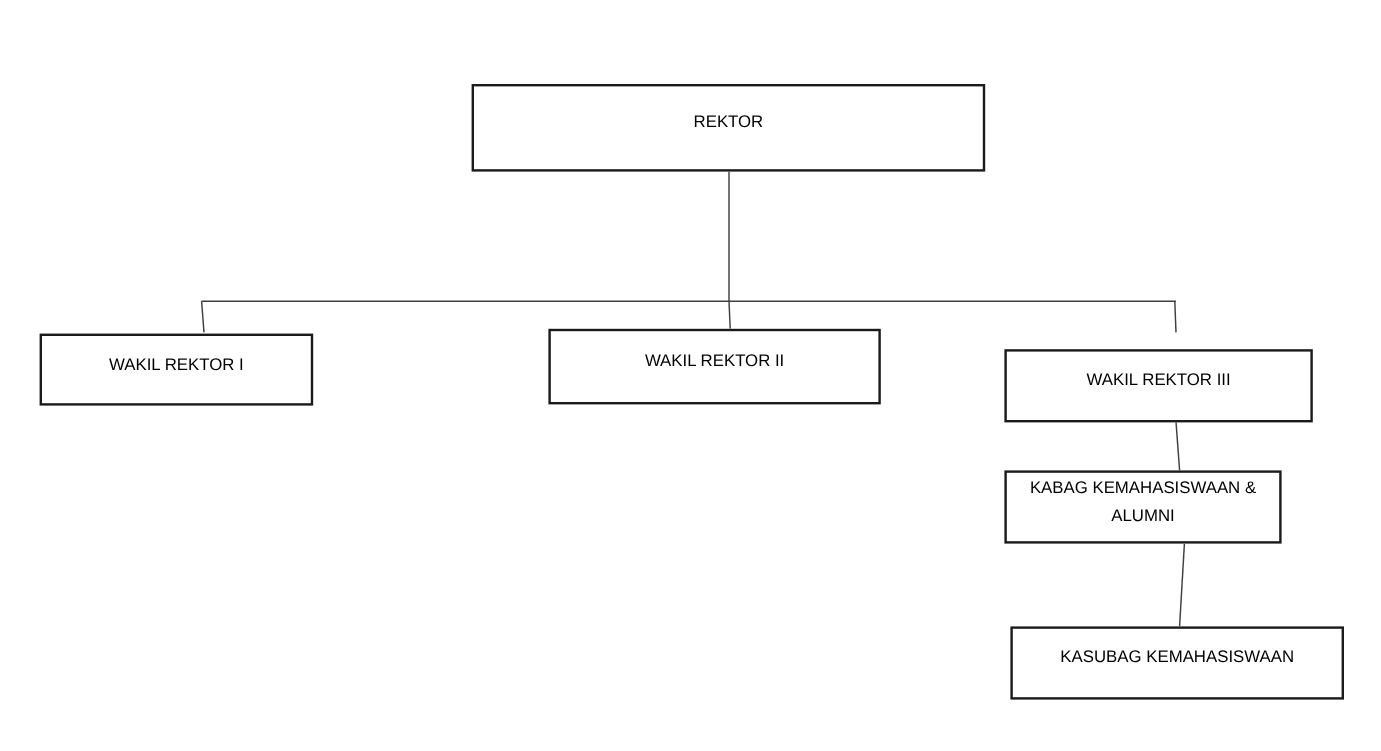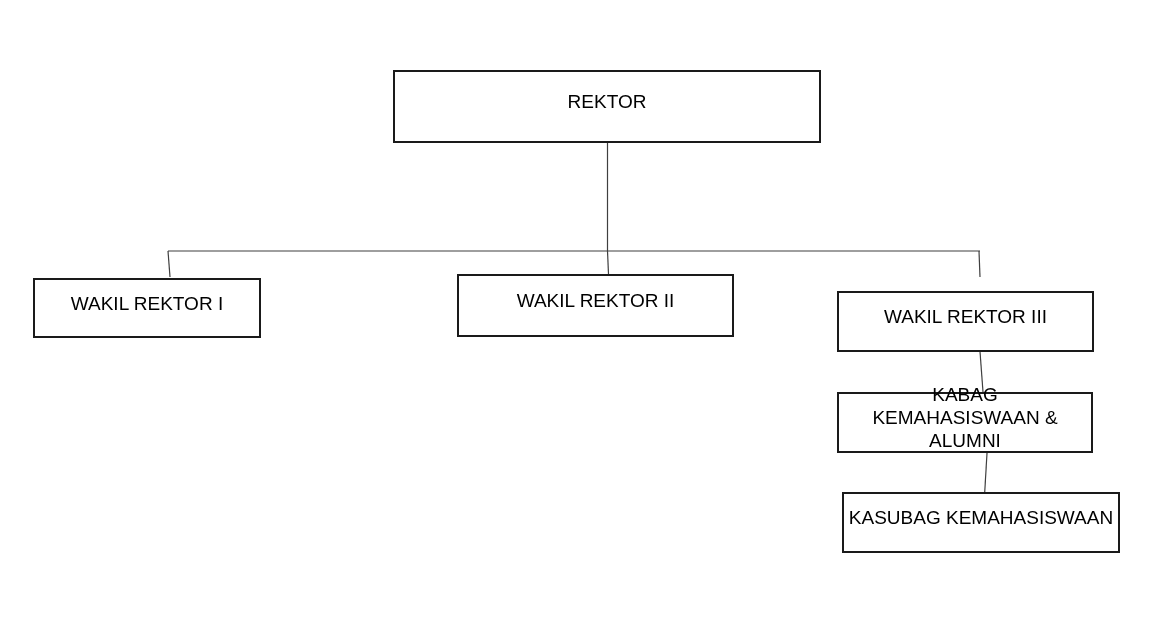--- a/index.html
+++ b/index.html
@@ -43,35 +43,35 @@
     box-sizing:border-box;
     background:var(--box-fill);
     border:2px solid var(--box-border);
     display:flex;
     align-items:center;
     justify-content:center;
     padding-bottom:10px;
     text-align:center;
   }
   .node-label{
-    font-size:19px;
+    font-size:14px;
     line-height:23px;
     color:var(--text);
     white-space:nowrap;
   }
   .node-label.wrap{
     white-space:normal;
     max-width:210px;
   }
   .node-rektor   {left:393px; top:70px;  width:428px; height:73px;}
   .node-wakil-1  {left:33px;  top:278px; width:228px; height:60px;}
   .node-wakil-2  {left:457px; top:274px; width:277px; height:63px;text-align:center;}
   .node-wakil-3  {left:837px; top:291px; width:257px; height:61px;}
-  .node-kabag    {left:837px; top:392px; width:256px; height:61px;}
-  .node-kasubag  {left:842px; top:492px; width:278px; height:61px;}
+  .node-kabag    {left:837px; top:392px; width:231px; height:61px;}
+  .node-kasubag  {left:842px; top:522px; width:278px; height:61px;}
 </style>
 </head>
 <body>
 
 <div class="canvas">
 
   <svg class="connectors" viewBox="0 0 1151 626" xmlns="http://www.w3.org/2000/svg">
     <line x1="607.5" y1="143" x2="607.5" y2="251"></line>
     <line x1="168" y1="251" x2="980" y2="251"></line>
     <line x1="168" y1="251" x2="170" y2="277"></line>

